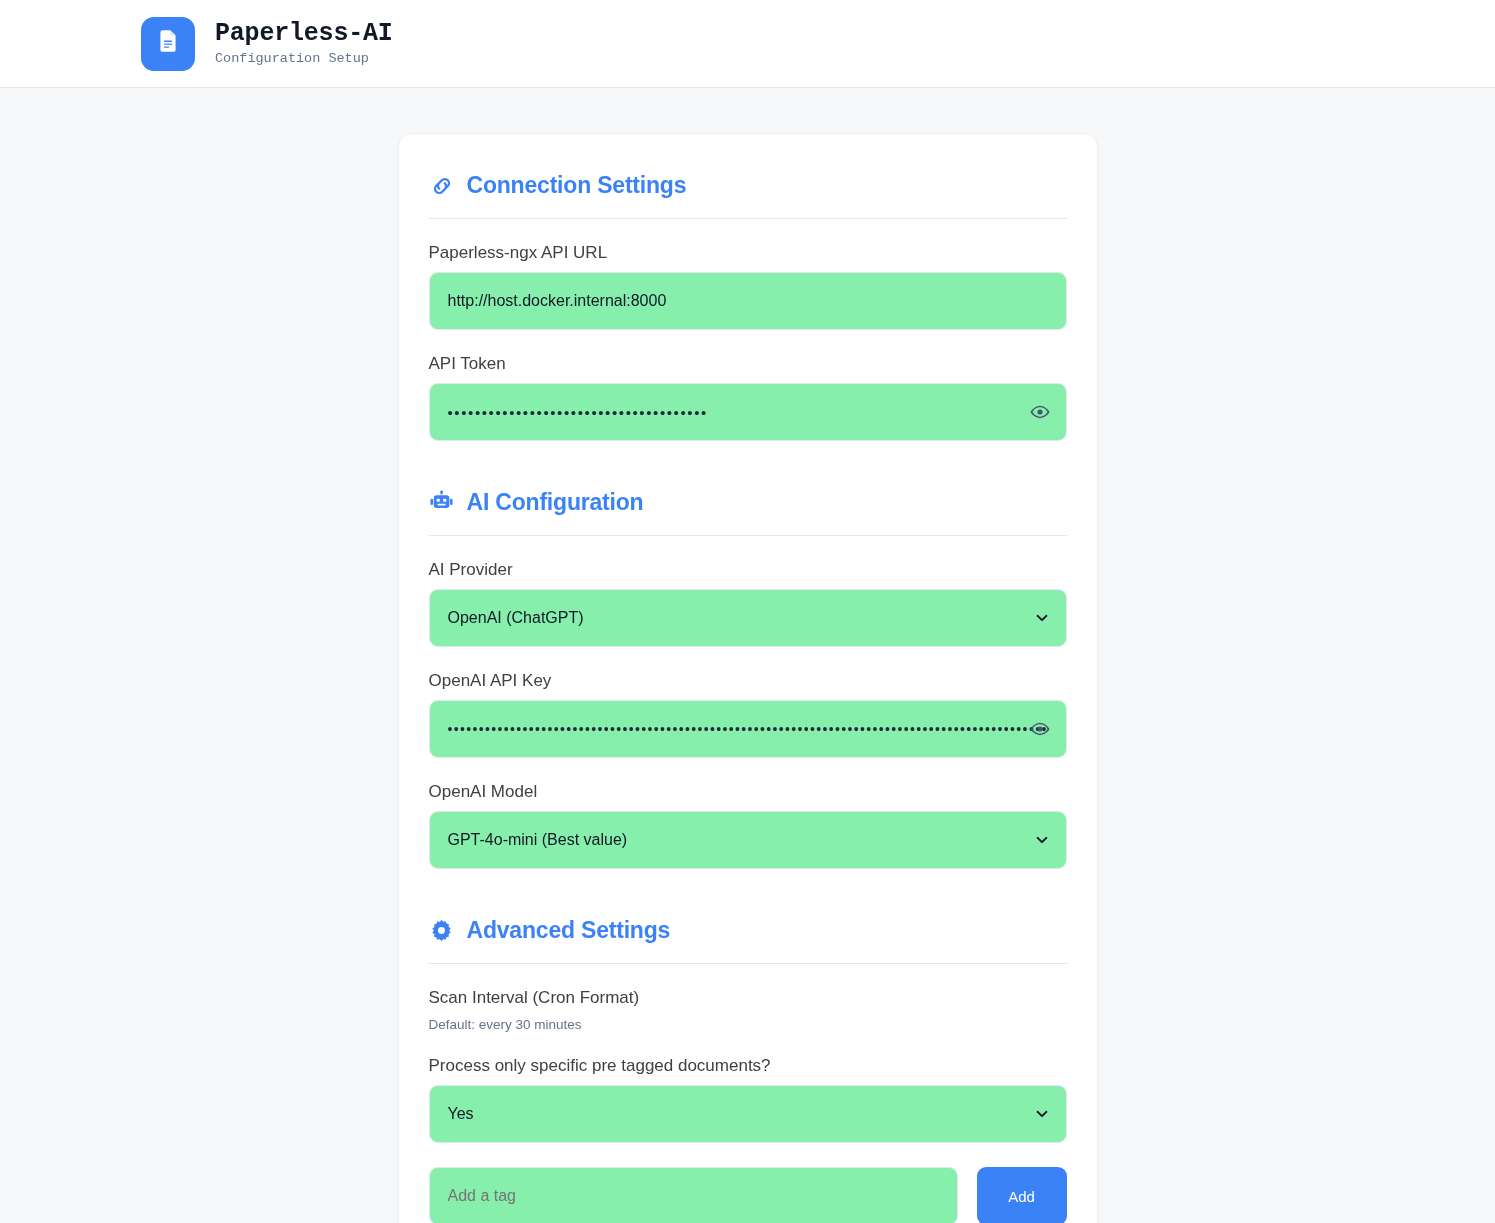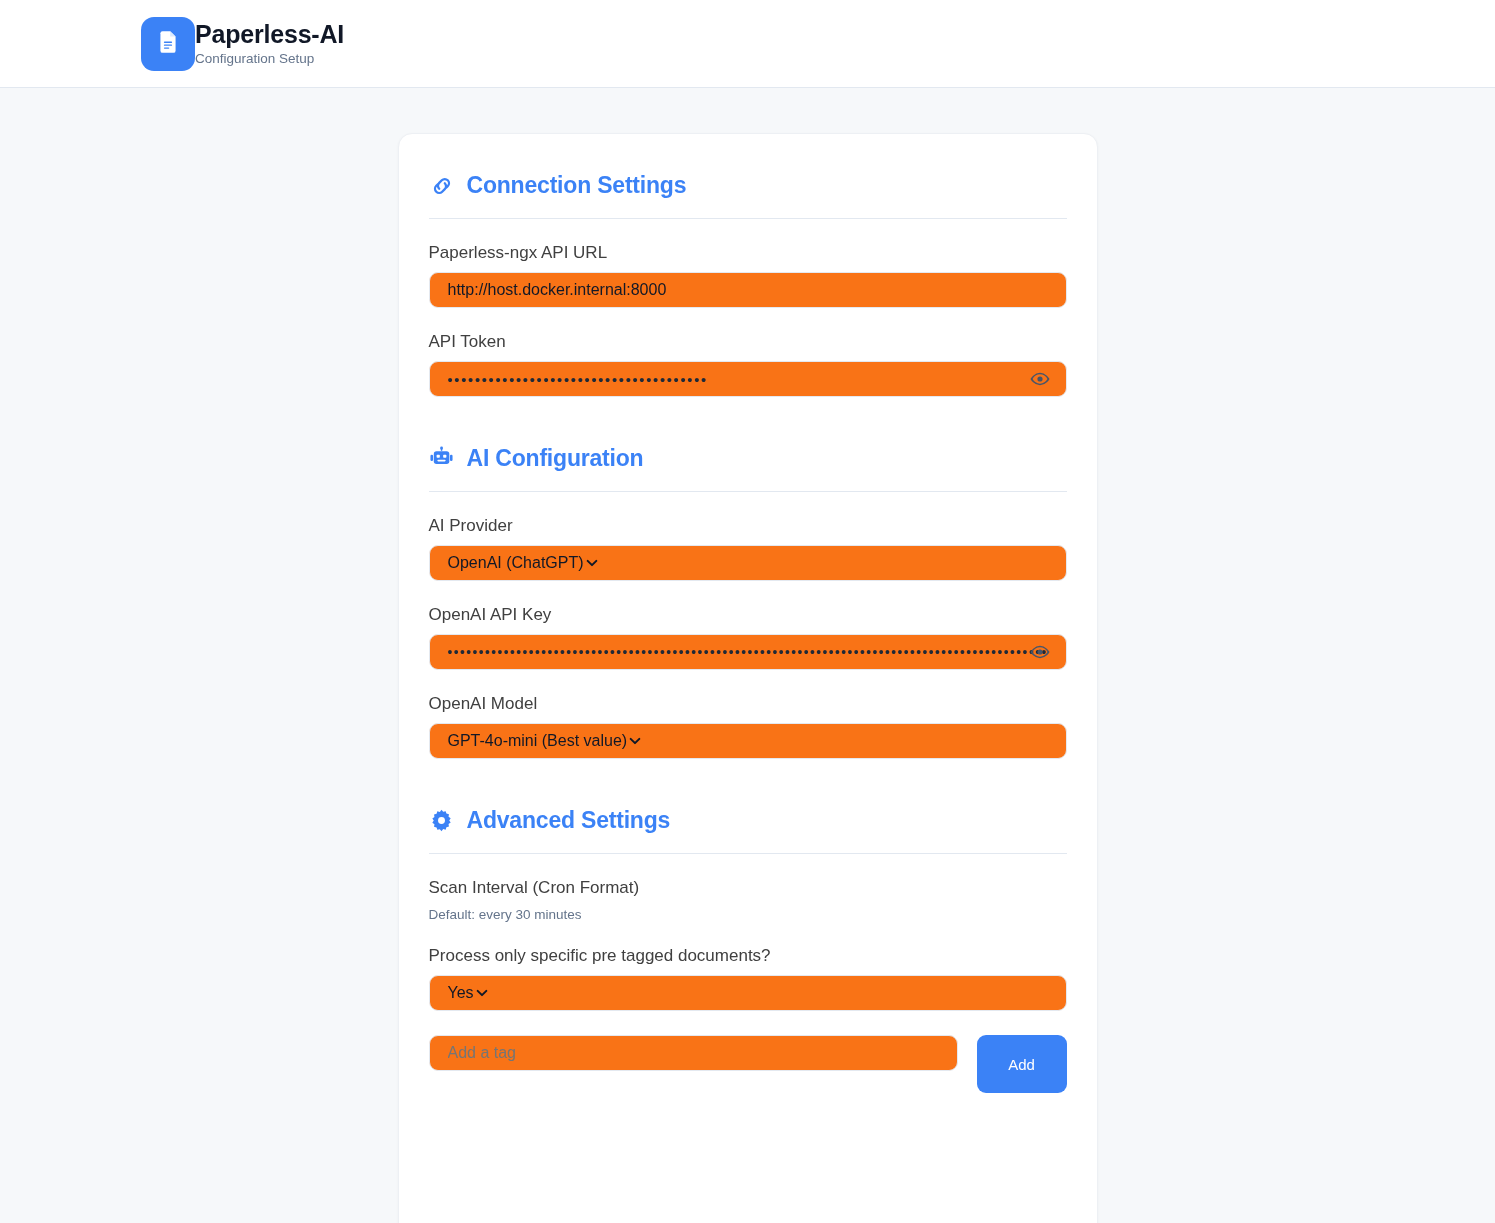--- a/index.html
+++ b/index.html
@@ -24,20 +24,22 @@
     background: #ffffff;
     border-bottom: 1px solid #e2e8f0;
     display: flex;
     align-items: center;
     padding-left: 141px;
   }
 
   .brand {
     display: flex;
     align-items: center;
+    gap: 20px;
+    font-family: Liberation Mono, monospace;
   }
 
   .brand-logo {
     width: 54px;
     height: 54px;
     border-radius: 13px;
     background: #3b82f6;
     display: flex;
     align-items: center;
     justify-content: center;
@@ -118,24 +120,24 @@
     font-size: 17px;
     color: #404040;
     margin-bottom: 9px;
   }
 
   .input-wrap { position: relative; }
 
   .text-input,
   .select-input {
     width: 100%;
-    height: 36px;
+    height: 58px;
     border: 1px solid #e4e9f0;
     border-radius: 9px;
-    background: #f97316;
+    background: #86efac;
     padding: 0 18px;
     font-family: "Liberation Sans", sans-serif;
     font-size: 16px;
     color: #111827;
     outline: none;
     display: flex;
     align-items: center;
   }
 
   .text-input.has-icon { padding-right: 46px; }
@@ -163,21 +165,21 @@
     justify-content: center;
     color: #475569;
     background: none;
     border: none;
     cursor: pointer;
     padding: 0;
   }
 
   .select-input {
     position: relative;
-    justify-content: flex-start;
+    justify-content: space-between;
     padding-right: 16px;
   }
 
   .select-value { font-size: 16px; color: #111827; }
 
   .chev {
     color: #111827;
     display: flex;
     align-items: center;
     flex: none;

